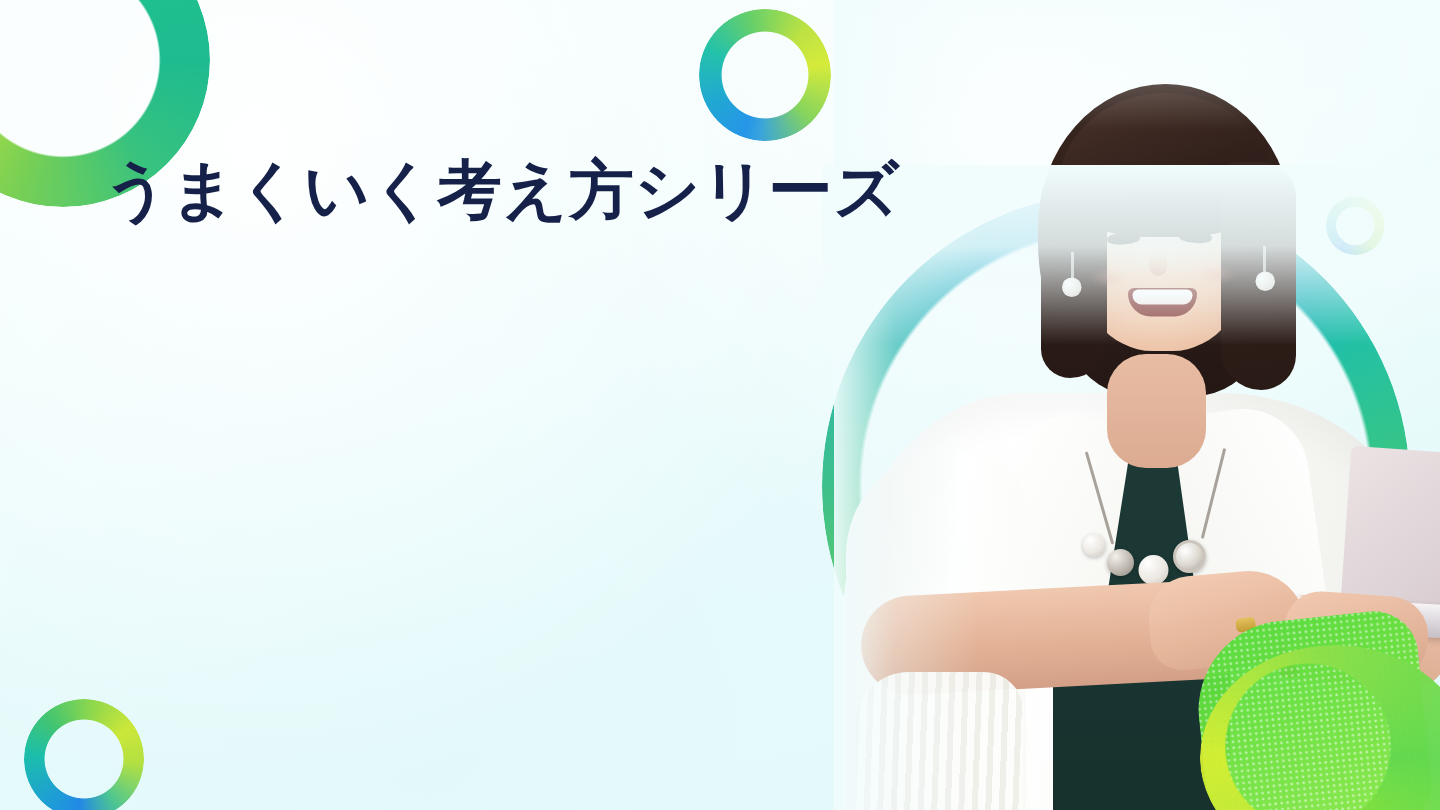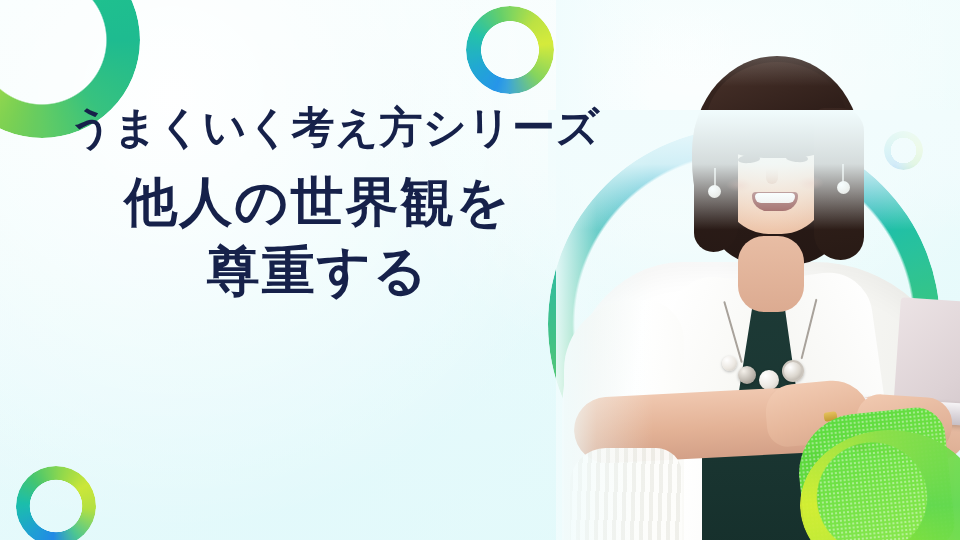--- a/index.html
+++ b/index.html
@@ -471,19 +471,15 @@
     <div class="part" id="sleeve-cuff"></div>
     <div class="part" id="green-speckle"></div>
   </div>
 
   <div id="photo-veil"></div>
   <div id="hero-arc-fade"></div>
   <div id="lime-wedge"></div>
 
   <div id="text-block">
     <div id="series-title">うまくいく考え方シリーズ</div>
-    <div id="main-heading">
-      <span class="ln">他人の世界観を</span>
-      <span class="ln">尊重する</span>
-    </div>
   </div>
 
 </div>
 
 </body></html>

